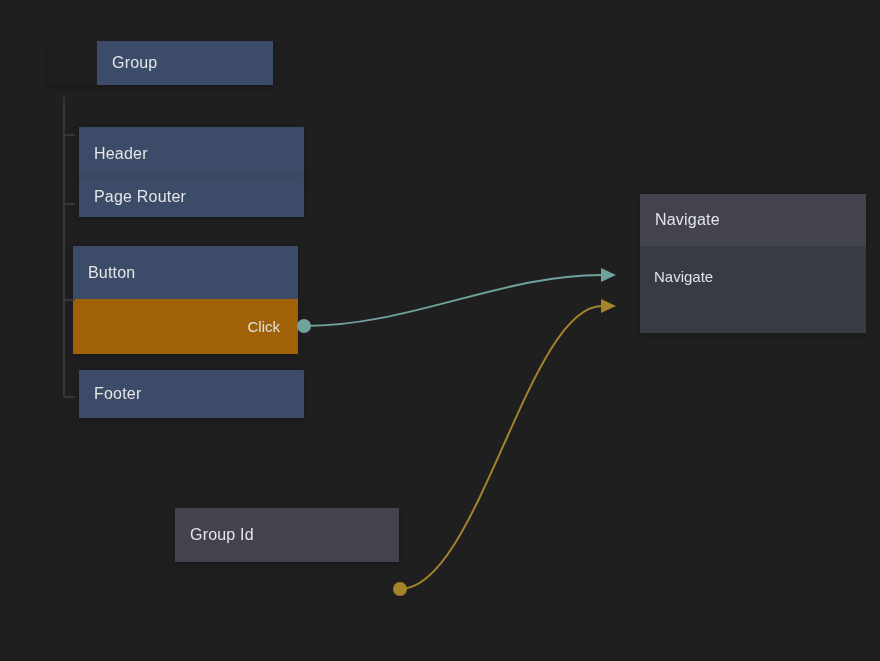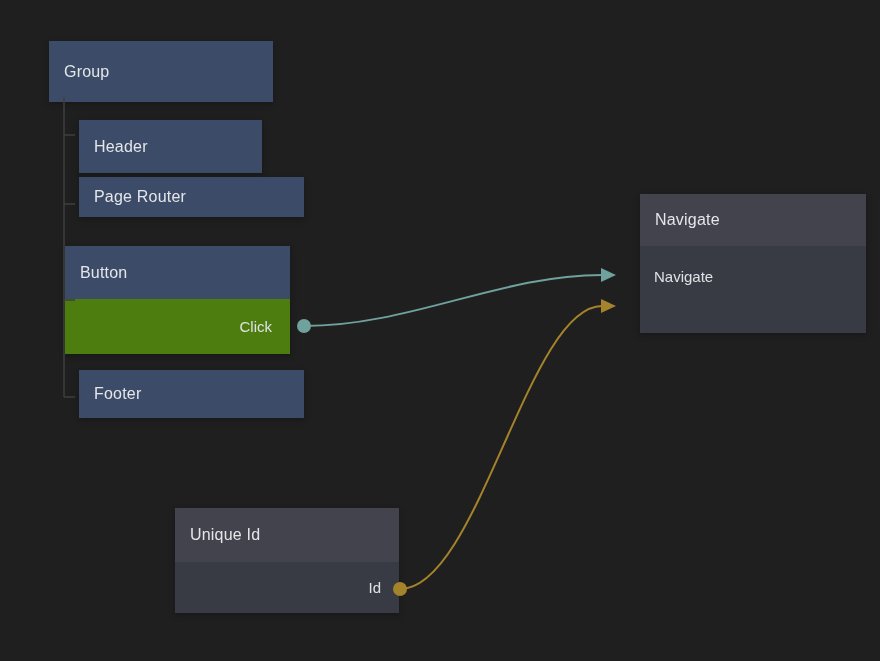--- a/index.html
+++ b/index.html
@@ -22,41 +22,41 @@
   .node .title {
     display: flex;
     align-items: center;
     padding-left: 15px;
     font-size: 16px;
     font-weight: 400;
     color: #e4e6e9;
     letter-spacing: 0.2px;
   }
   .blue .title { background: #3c4b67; }
-  .blue .body  { background: #4d7c0f; }
+  .blue .body  { background: #a16207; }
   .gray .title { background: #42434d; }
   .gray .body  { background: #393b44; }
 
   .port-row {
     display: flex;
     align-items: center;
     font-size: 15px;
     color: #dfe2e5;
   }
   .port-row.out { justify-content: flex-end; padding-right: 18px; }
   .port-row.in  { padding-left: 14px; height: 30px; }
 
   
   #node-group       { left: 49px;  top: 41px;  width: 224px; }
-  #node-group .title{ height: 61px; }
-  #node-header      { left: 79px;  top: 120px; width: 183px; }
+  #node-group .title{ height: 44px; margin-left: 48px; }
+  #node-header      { left: 79px;  top: 127px; width: 225px; }
   #node-header .title { height: 53px; }
   #node-page-router { left: 79px;  top: 177px; width: 225px; }
   #node-page-router .title { height: 40px; }
-  #node-button      { left: 65px;  top: 246px; width: 225px; }
+  #node-button      { left: 73px;  top: 246px; width: 225px; }
   #node-button .title { height: 53px; }
   #node-button .body  { height: 55px; }
   #node-button .body .port-row { height: 55px; }
   #node-footer      { left: 79px;  top: 370px; width: 225px; }
   #node-footer .title { height: 48px; }
   #node-navigate    { left: 640px; top: 194px; width: 226px; }
   #node-navigate .title { height: 52px; }
   #node-navigate .body  { height: 87px; padding-top: 15px; box-sizing: border-box; }
   #node-unique-id   { left: 175px; top: 508px; width: 224px; }
   #node-unique-id .title { height: 54px; }
@@ -104,26 +104,21 @@
   <div class="node gray" id="node-navigate">
     <div class="title">Navigate</div>
     <div class="body">
       <div class="port-row in">
         <span>Navigate</span>
       </div>
     </div>
   </div>
 
   <div class="node gray" id="node-unique-id">
-    <div class="title">Unique Id</div>
-    <div class="body">
-      <div class="port-row out">
-        <span>Id</span>
-      </div>
-    </div>
+    <div class="title">Group Id</div>
   </div>
 
   <svg id="wire-layer" viewBox="0 0 880 661" xmlns="http://www.w3.org/2000/svg">
 
     <path d="M64 97 L64 397 M64 135 L75 135 M64 204 L75 204 M64 300 L75 300 M64 397 L75 397" fill="none" stroke-width="1.5" stroke="#3f3f3f"></path>
 
     <path d="M304 326 C410 326 500 275 602 275" fill="none" stroke-width="2" stroke="#6fa19d"></path>
     <polygon points="601,268 616,275 601,282" fill="#6fa19d"></polygon>
     <circle cx="304" cy="326" r="7" fill="#6fa19d"></circle>
 

